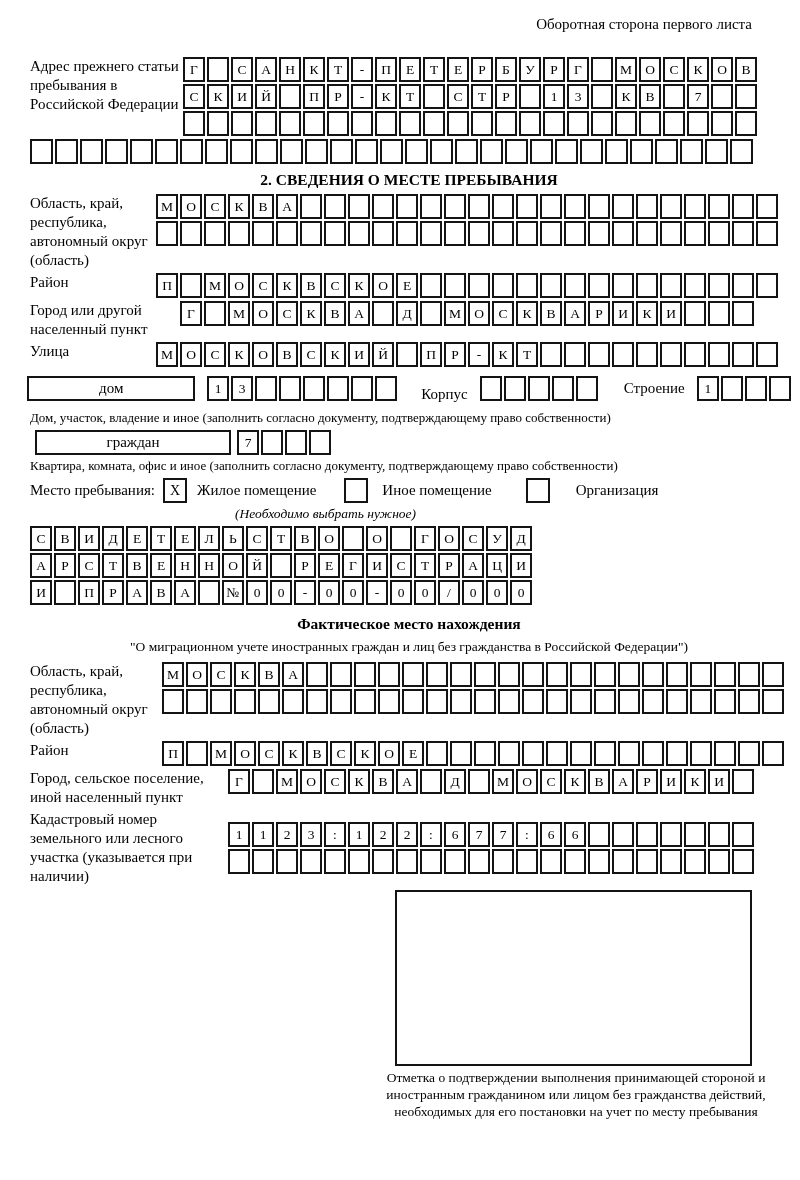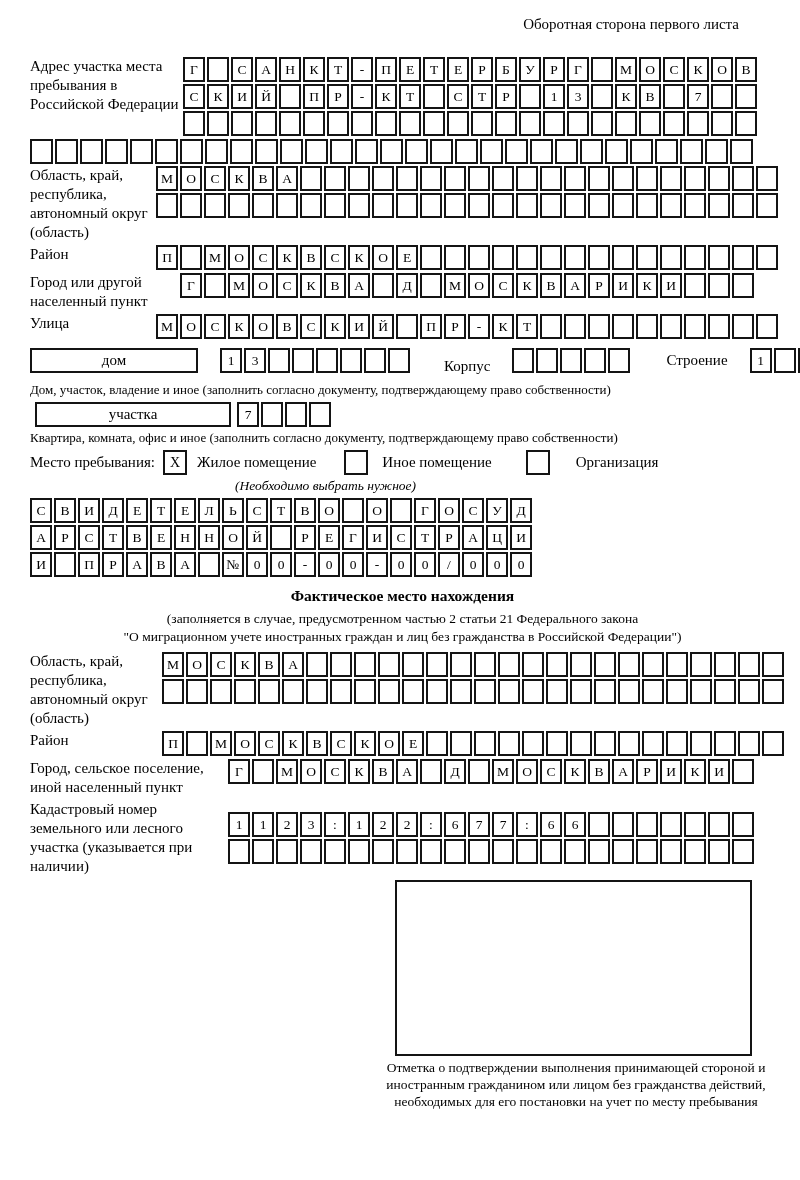--- a/index.html
+++ b/index.html
@@ -2,21 +2,21 @@
 <html><head>
 <meta charset="utf-8">
 <style>
   * { margin:0; padding:0; box-sizing:border-box; }
   html,body { background:#fff; }
   body {
     width:800px; height:1180px; overflow:hidden;
     font-family:"Liberation Serif","DejaVu Serif",serif;
     color:#000;
   }
-  .page { position:relative; width:800px; height:1180px; padding:16px 25px 0 30px; }
+  .page { position:relative; width:800px; height:1180px; padding:16px 12px 0 30px; }
 
   .header-note { text-align:right; font-size:15px; padding-right:36px; margin-bottom:24px; }
 
   .flex { display:flex; align-items:flex-start; }
   .label { font-size:15px; line-height:19px; flex:0 0 auto; }
   .w150 { width:153px; }
   .w125 { width:126px; }
   .w148 { width:150px; }
   .w130 { width:132px; }
   .w195 { width:198px; }
@@ -56,21 +56,21 @@
   .mb2{margin-bottom:2px;} .mb4{margin-bottom:4px;} .mb6{margin-bottom:6px;}
 </style>
 </head>
 <body>
 
 <div class="page">
 
   <div class="header-note">Оборотная сторона первого листа</div>
 
   <div class="block flex">
-    <div class="label w150">Адрес участка места пребывания в Российской Федерации</div>
+    <div class="label w150">Адрес прежнего статьи пребывания в Российской Федерации</div>
     <div class="rows">
       <div class="cellrow">
           <span class="cell">Г</span>
           <span class="cell"></span>
           <span class="cell">С</span>
           <span class="cell">А</span>
           <span class="cell">Н</span>
           <span class="cell">К</span>
           <span class="cell">Т</span>
           <span class="cell">-</span>
@@ -170,20 +170,21 @@
       <span class="cell"></span>
       <span class="cell"></span>
       <span class="cell"></span>
       <span class="cell"></span>
       <span class="cell"></span>
       <span class="cell"></span>
       <span class="cell"></span>
       <span class="cell"></span>
     </div>
 
+  <div class="section-title">2. СВЕДЕНИЯ О МЕСТЕ ПРЕБЫВАНИЯ</div>
 
   <div class="block flex">
     <div class="label w125">Область, край, республика, автономный округ (область)</div>
     <div class="rows">
       <div class="cellrow">
           <span class="cell">М</span>
           <span class="cell">О</span>
           <span class="cell">С</span>
           <span class="cell">К</span>
           <span class="cell">В</span>
@@ -327,21 +328,21 @@
         <span class="cell"></span>
         <span class="cell"></span>
         <span class="cell"></span>
         <span class="cell"></span>
         <span class="cell"></span>
         <span class="cell"></span>
         <span class="cell"></span>
       </div>
   </div>
 
-  <div class="block flex" style="align-items:center; gap:22px;">
+  <div class="block flex" style="align-items:center; gap:12px;justify-content:center;">
     <div class="namedbox" style="width:168px;">дом</div>
     <div class="cellrow">
         <span class="cell">1</span>
         <span class="cell">3</span>
         <span class="cell"></span>
         <span class="cell"></span>
         <span class="cell"></span>
         <span class="cell"></span>
         <span class="cell"></span>
         <span class="cell"></span>
@@ -358,21 +359,21 @@
     <div class="cellrow">
         <span class="cell">1</span>
         <span class="cell"></span>
         <span class="cell"></span>
         <span class="cell"></span>
       </div>
   </div>
   <div class="caption mb4">Дом, участок, владение и иное (заполнить согласно документу, подтверждающему право собственности)</div>
 
   <div class="block flex" style="align-items:center; gap:6px; margin-left:5px;">
-    <div class="namedbox" style="width:196px;">участка</div>
+    <div class="namedbox" style="width:196px;">граждан</div>
     <div class="cellrow">
         <span class="cell">7</span>
         <span class="cell"></span>
         <span class="cell"></span>
         <span class="cell"></span>
       </div>
   </div>
   <div class="caption mb4">Квартира, комната, офис и иное (заполнить согласно документу, подтверждающему право собственности)</div>
 
   <div class="block flex" style="align-items:center;">
@@ -454,21 +455,20 @@
           <span class="cell">0</span>
           <span class="cell">/</span>
           <span class="cell">0</span>
           <span class="cell">0</span>
           <span class="cell">0</span>
         </div>
     </div>
   </div>
 
   <div class="section-title" style="margin-top:10px;">Фактическое место нахождения</div>
-  <div class="caption center" style="font-size:13.5px; line-height:18px;">(заполняется в случае, предусмотренном частью 2 статьи 21 Федерального закона</div>
   <div class="caption center mb6" style="font-size:13.5px; line-height:18px;">"О миграционном учете иностранных граждан и лиц без гражданства в Российской Федерации")</div>
 
   <div class="block flex">
     <div class="label w130">Область, край, республика, автономный округ (область)</div>
     <div class="rows">
       <div class="cellrow">
           <span class="cell">М</span>
           <span class="cell">О</span>
           <span class="cell">С</span>
           <span class="cell">К</span>

